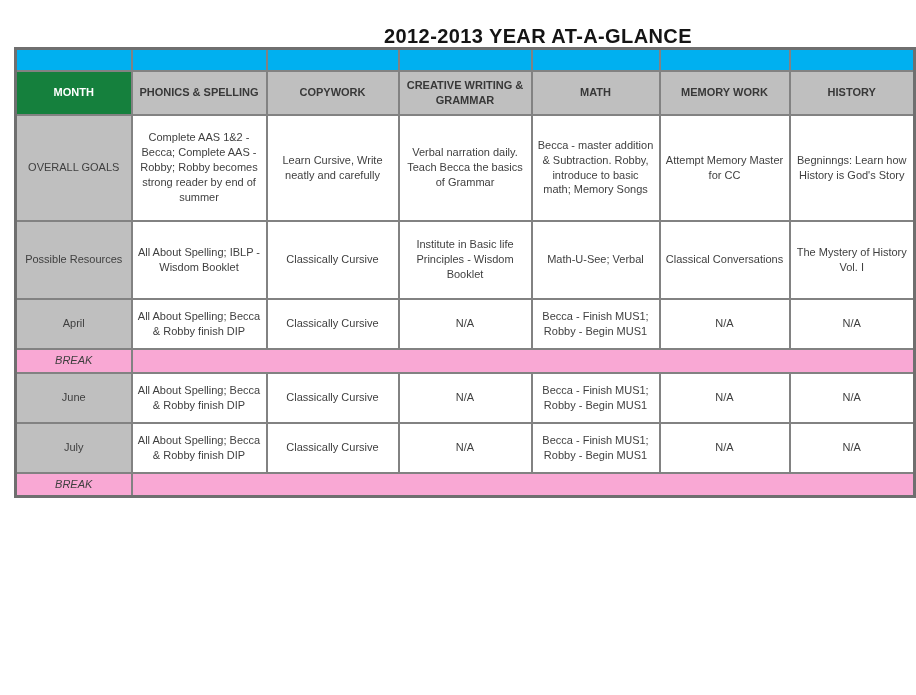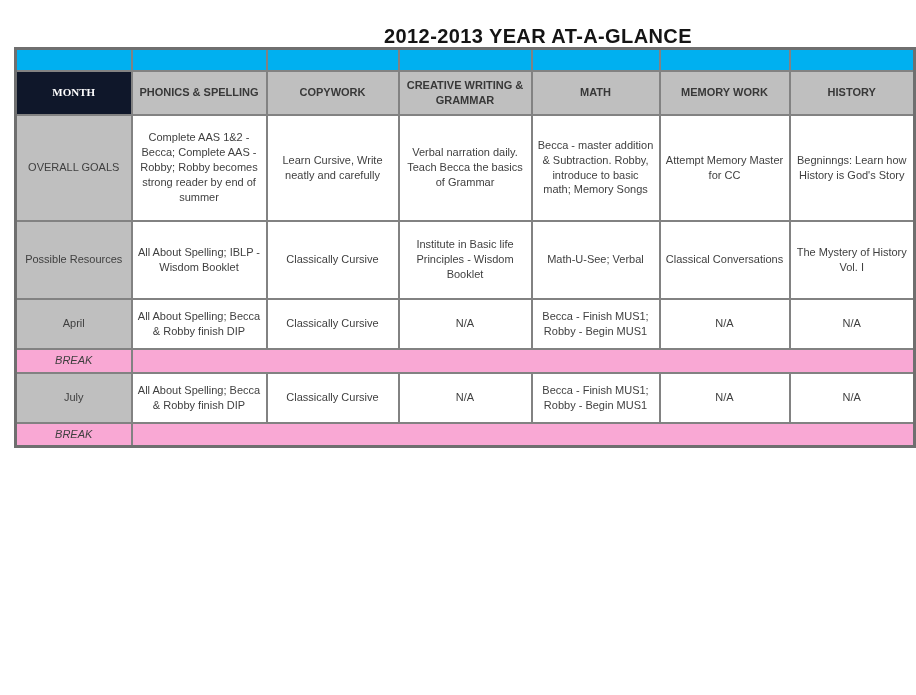--- a/index.html
+++ b/index.html
@@ -21,21 +21,21 @@
     border:2px solid #828282;
     text-align:center; vertical-align:middle;
     font-size:11px; font-weight:normal; color:#3f3f3f;
     padding:2px 5px; line-height:1.35; overflow:hidden;
     word-wrap:break-word;
   }
   tr.strip { height:22px; }
   tr.strip td { background:#00B0F0; padding:0; }
   tr.hdr { height:44px; }
   tr.hdr th { background:#BFBFBF; font-weight:bold; color:#383838; }
-  tr.hdr th.month-hdr { background:#0f172a; color:#ffffff;font-family:Liberation Serif, serif; }
+  tr.hdr th.month-hdr { background:#15803d; color:#ffffff; }
   td.lbl { background:#BFBFBF; }
   td.lbl.bold { font-weight:normal; }
   tr.h-goals { height:106px; }
   tr.h-res   { height:78px; }
   tr.h-month { height:50px; }
   tr.h-sept  { height:47px; }
   tr.break   { height:24px; }
   tr.break td { background:#f9a8d4; }
   tr.break td.lbl { font-style:italic; font-weight:normal; }
 </style>
@@ -106,20 +106,29 @@
       <td>N/A</td>
       <td>N/A</td>
     </tr>
 
     <tr class="break">
       <td class="lbl">BREAK</td>
       <td colspan="6"></td>
     </tr>
 
 
+    <tr class="h-month">
+      <td class="lbl">June</td>
+      <td>All About Spelling; Becca &amp; Robby finish DIP</td>
+      <td>Classically Cursive</td>
+      <td>N/A</td>
+      <td>Becca - Finish MUS1; Robby - Begin MUS1</td>
+      <td>N/A</td>
+      <td>N/A</td>
+    </tr>
 
     <tr class="h-month">
       <td class="lbl">July</td>
       <td>All About Spelling; Becca &amp; Robby finish DIP</td>
       <td>Classically Cursive</td>
       <td>N/A</td>
       <td>Becca - Finish MUS1; Robby - Begin MUS1</td>
       <td>N/A</td>
       <td>N/A</td>
     </tr>

